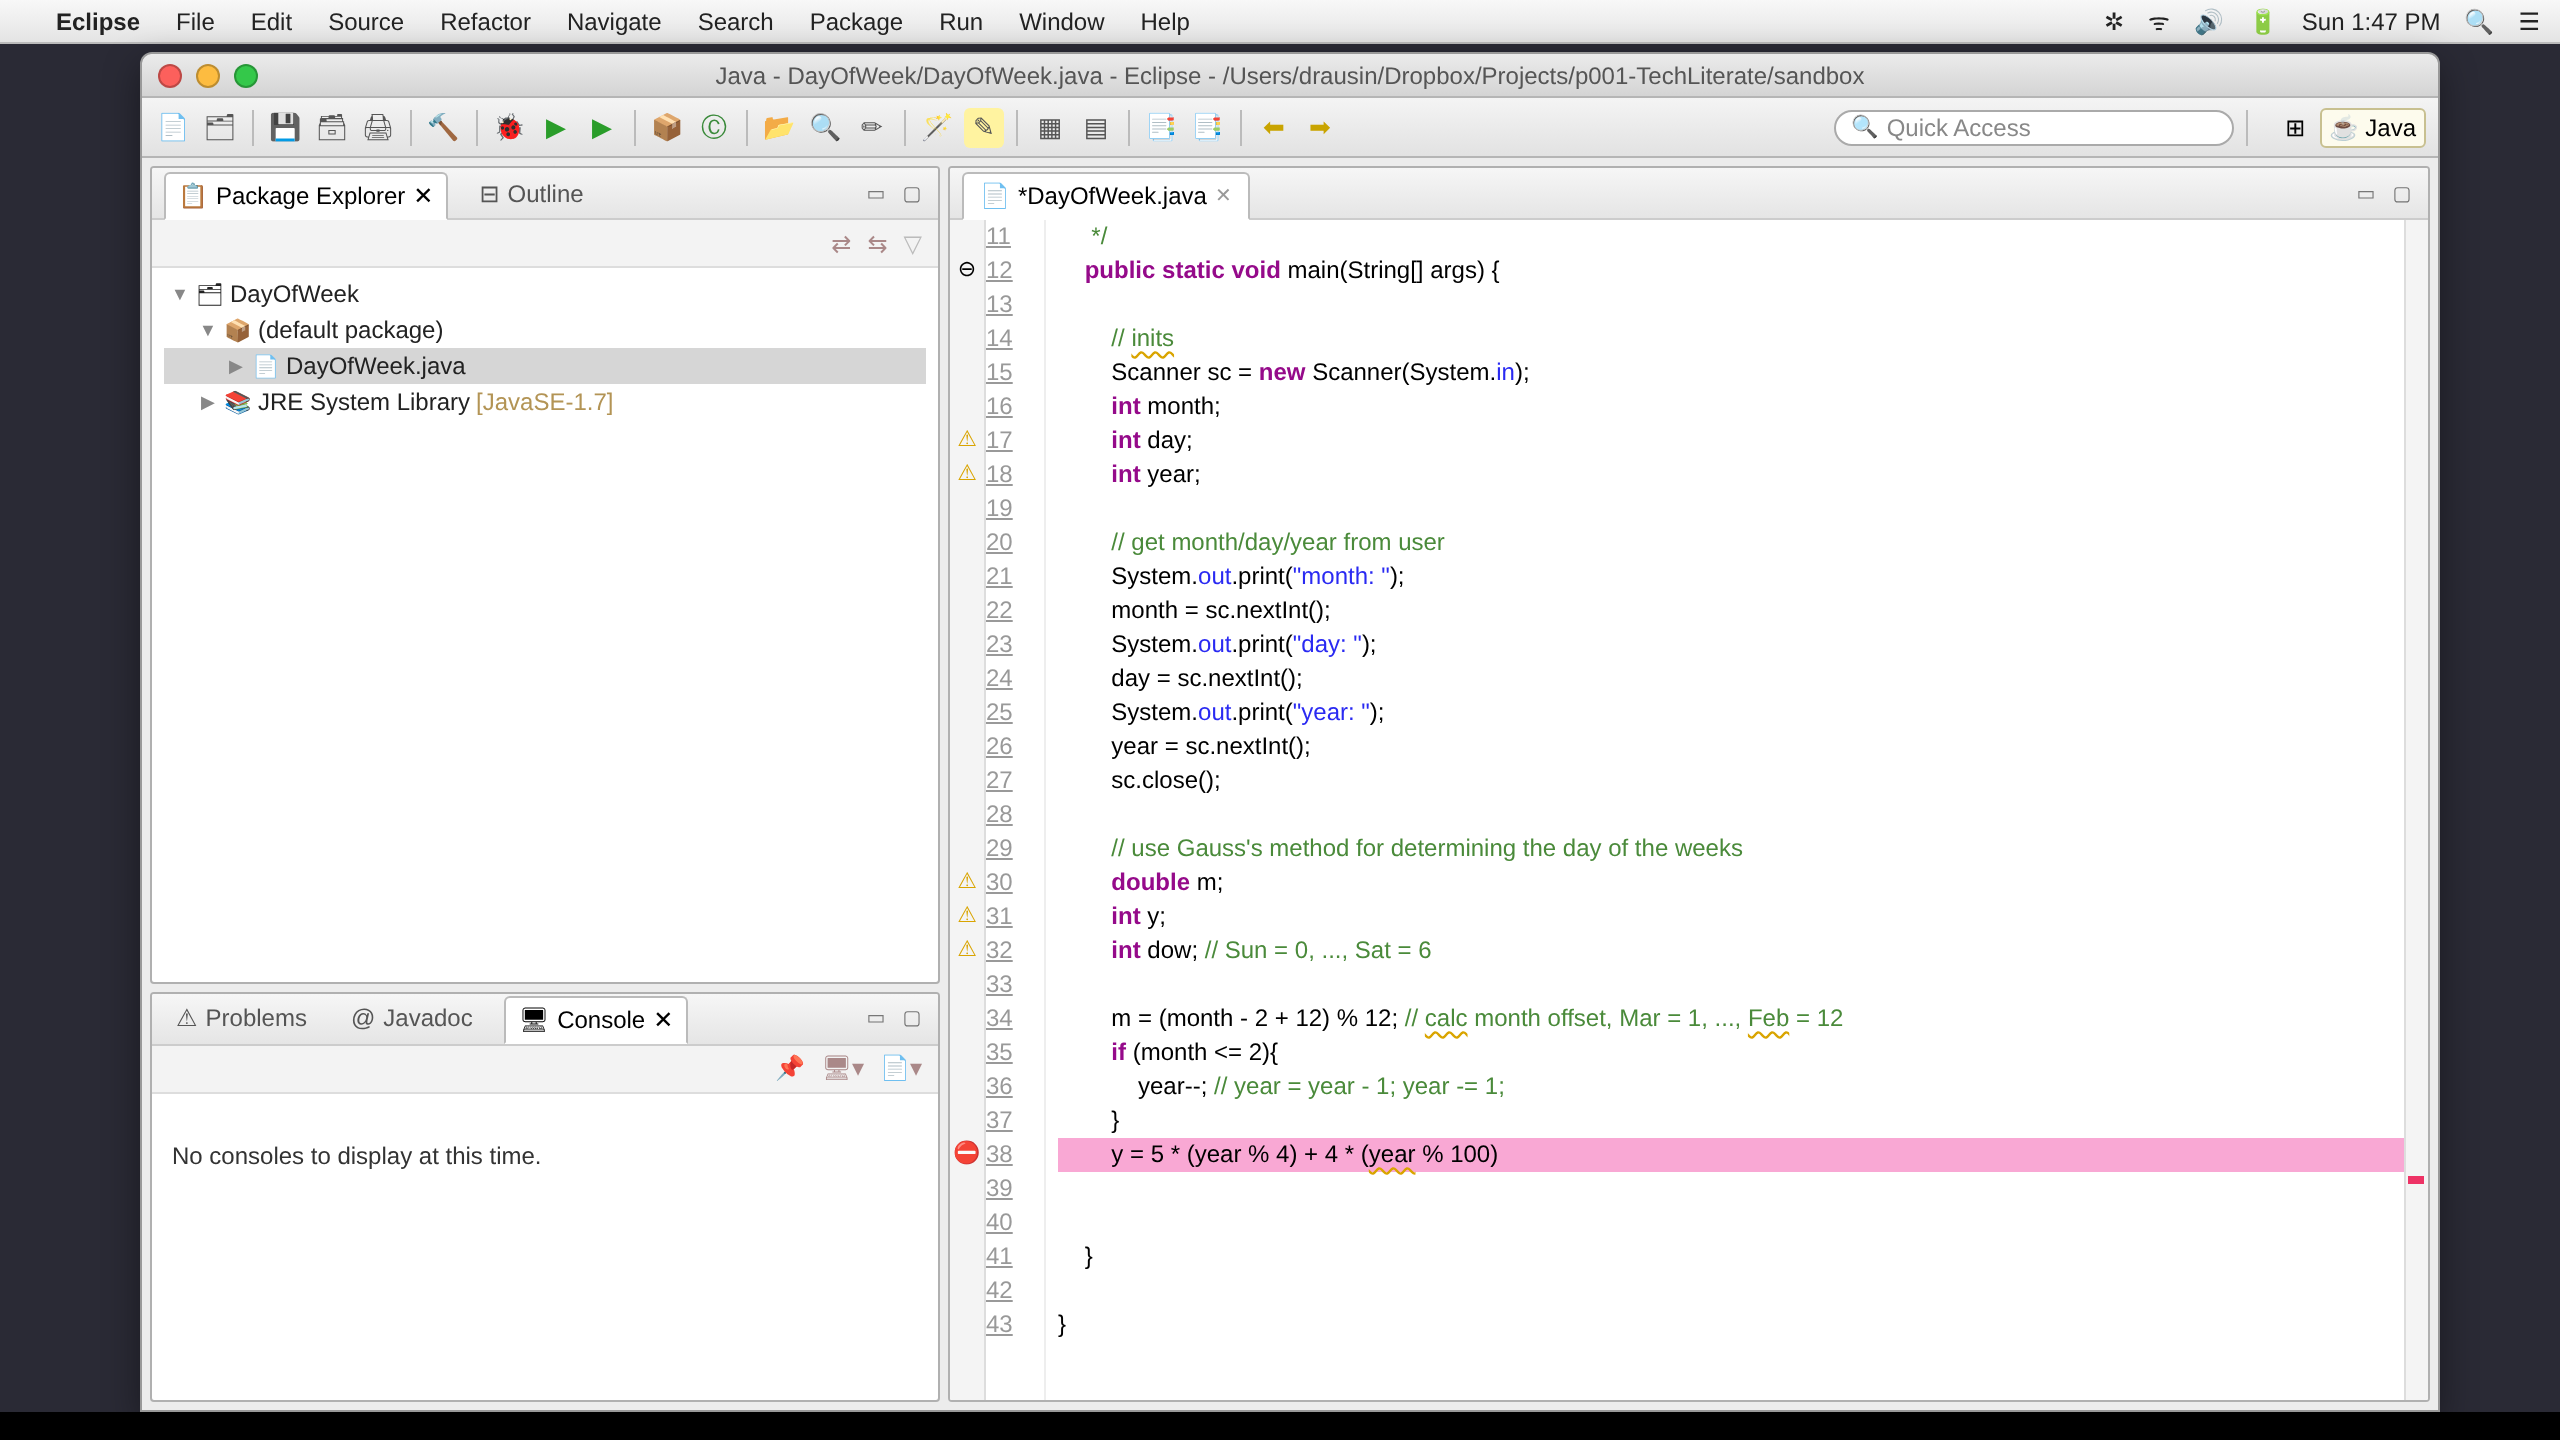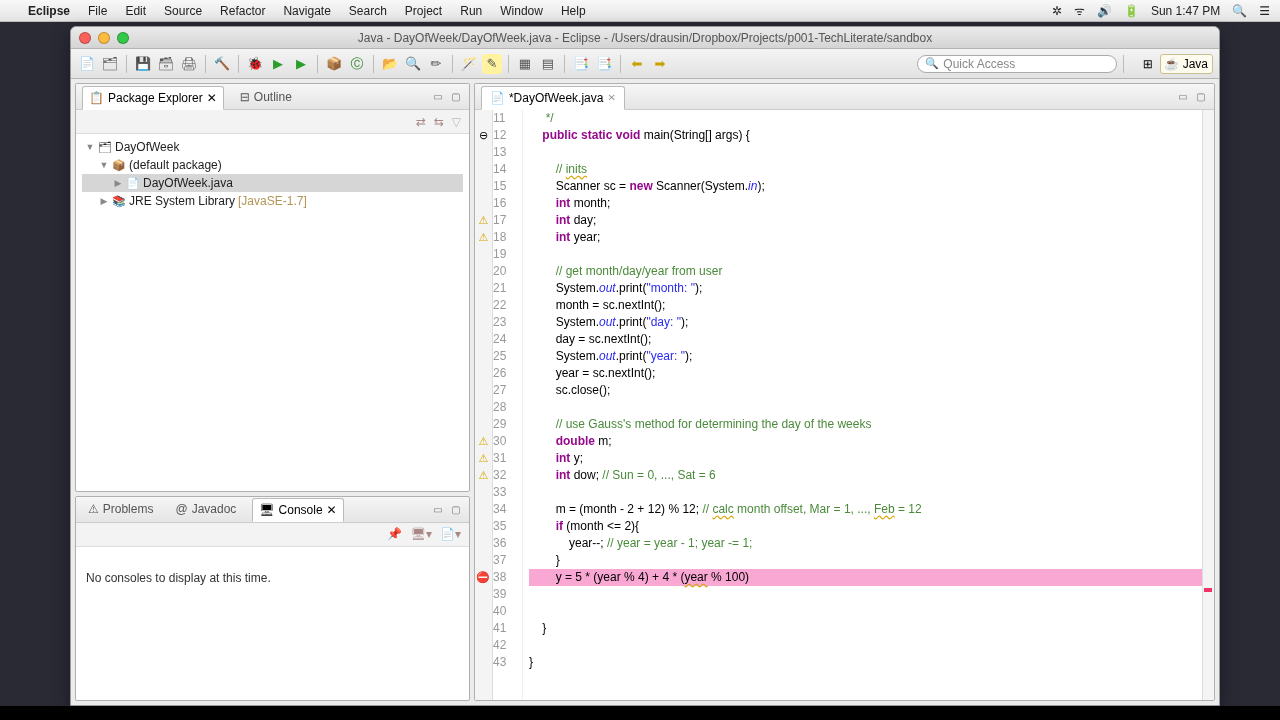--- a/index.html
+++ b/index.html
@@ -56,35 +56,35 @@
 .jver { color:#b39455; }
 
 .console-body { padding:8px 10px; color:#333;margin-top:16px; }
 
 
 .editor .etabs { height:26px; background:linear-gradient(#f6f6f6,#e5e5e5); border-bottom:1px solid #ccc; display:flex; align-items:center; padding:0 6px; }
 .etab { display:flex; align-items:center; gap:4px; padding:4px 8px; background:#fff; border:1px solid #bbb; border-bottom-color:#fff; border-radius:3px 3px 0 0; position:relative; top:1px; cursor:pointer; }
 .etab .close { color:#999; font-size:10px; }
 .editor-area { flex:1; display:flex; background:#fff; font-family:Menlo,Monaco,Consolas,monospace; font-size:13px; line-height:17px; overflow:hidden; position:relative; }
 .marker-col { width:18px; background:#f4f4f4; border-right:1px solid #ddd; }
-.gutter { width:30px; background:#fff; color:#999; text-align:right; padding-right:6px; border-right:1px solid #eee; }
+.gutter { width:30px; background:#fff; color:#999; text-align:right; padding-right:6px; border-right:1px solid #eee;text-decoration:underline; }
 .code { flex:1; white-space:pre; padding-left:6px; }
 .code-row { height:17px; display:flex; }
 .ln { display:inline-block; width:100%; }
 .curline { background:#f9a8d4; }
 .mrk { height:17px; display:flex; align-items:center; justify-content:center; font-size:11px; }
 .mrk.warn { color:#d9a400; }
 .mrk.err { color:#d33; }
 .overview { width:12px; background:#f4f4f4; border-left:1px solid #ddd; position:relative; }
 .ov-err { position:absolute; right:2px; width:8px; height:4px; background:#e36; }
 
 .kw { color:#950a8a; font-weight:bold; }
 .cm { color:#4a8a3a; }
 .st { color:#2a2af2; }
-.fld { color:#2a2af2; font-style:italic; }
+.fld { color:#2a2af2; }
 .wavy { text-decoration:underline wavy #d9a400; text-underline-offset:2px; }
 
 
 .statusbar { height:22px; background:linear-gradient(#f4f4f4,#e0e0e0); border-top:1px solid #bbb; display:flex; align-items:center; padding:0 10px; gap:50px; color:#444; font-size:11px; }
 .statusbar .sspacer { width:480px; }
 
 
 .bb-top { position:absolute; left:0; right:0; top:706px; height:14px; background:#000; }
 </style>
 </head>
@@ -92,21 +92,21 @@
 
 <div class="menubar">
   <span class="apple"></span>
   <span class="app">Eclipse</span>
   <span>File</span>
   <span>Edit</span>
   <span>Source</span>
   <span>Refactor</span>
   <span>Navigate</span>
   <span>Search</span>
-  <span>Project</span>
+  <span>Package</span>
   <span>Run</span>
   <span>Window</span>
   <span>Help</span>
   <span class="spacer"></span>
   <div class="tray">
     <span>✲</span>
     <span>ᯤ</span>
     <span>🔊</span>
     <span>🔋</span>
     <span>Sun 1:47 PM</span>

